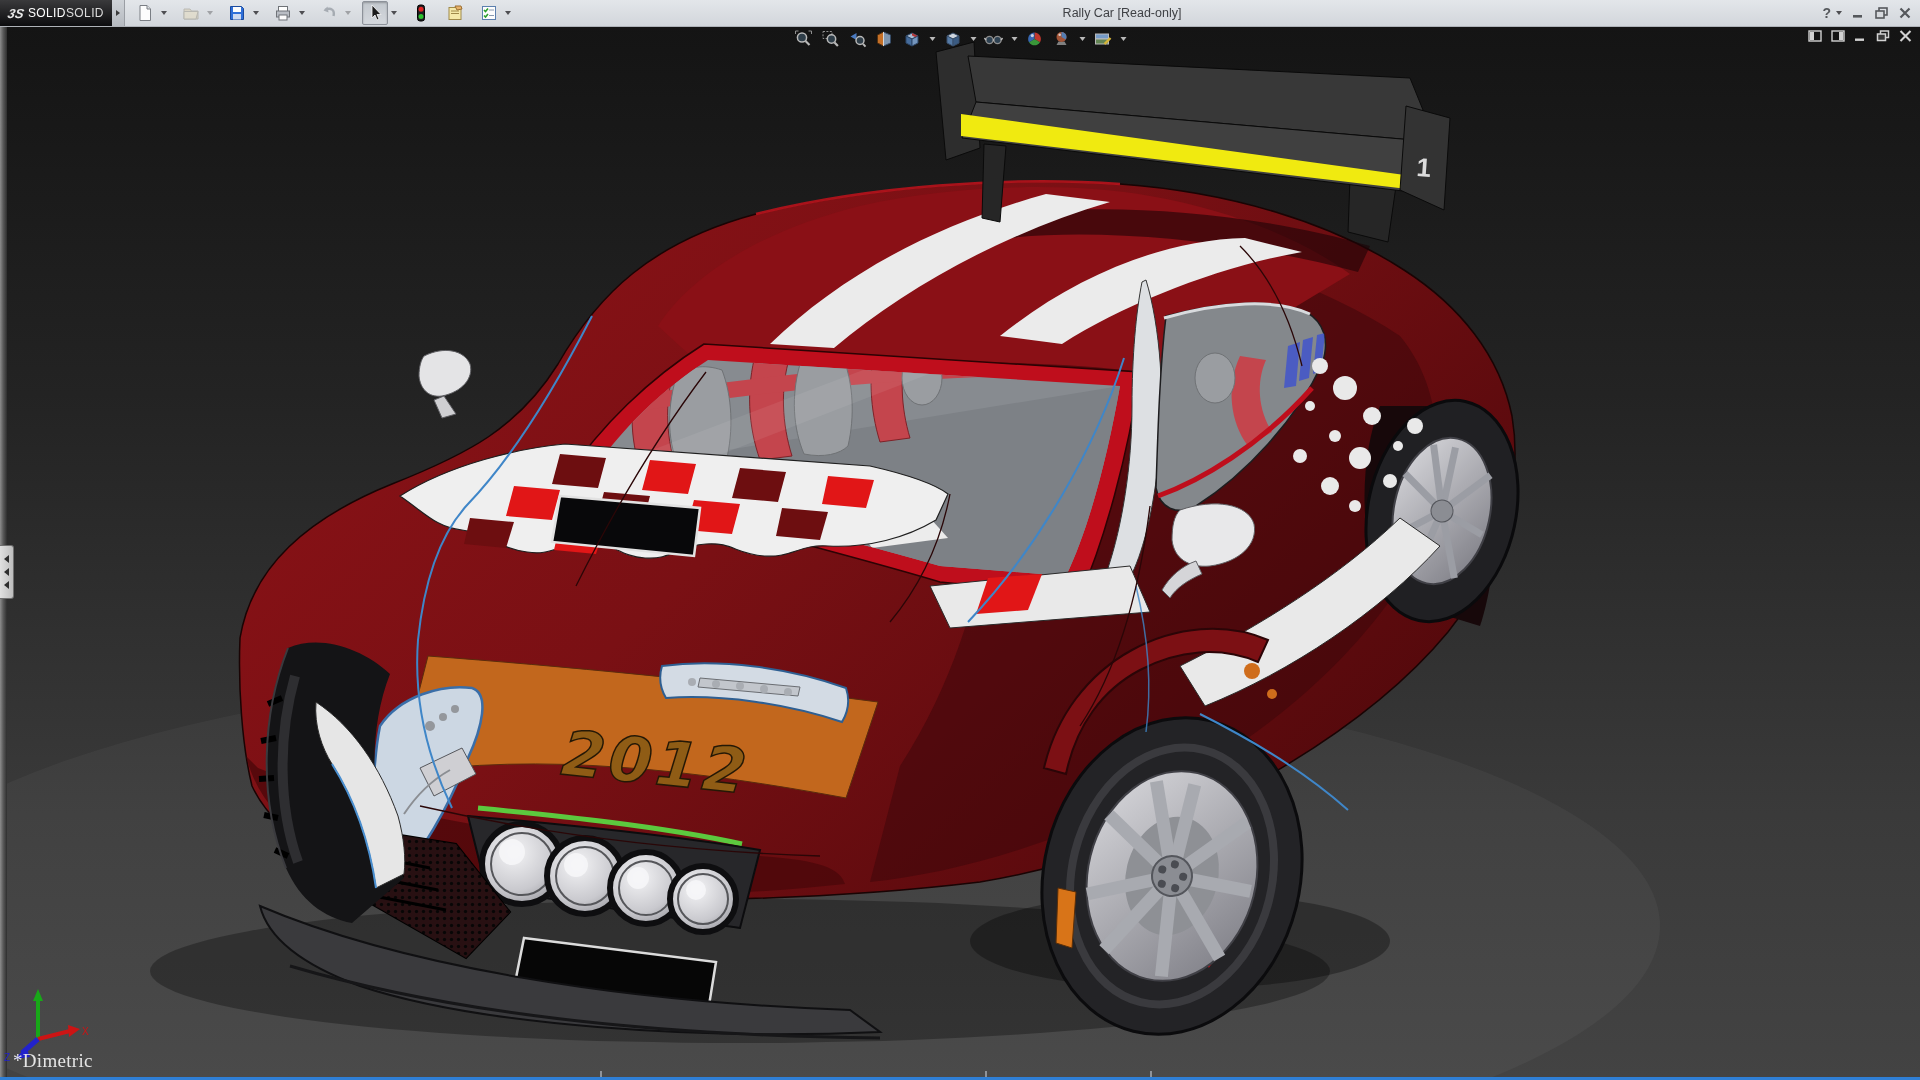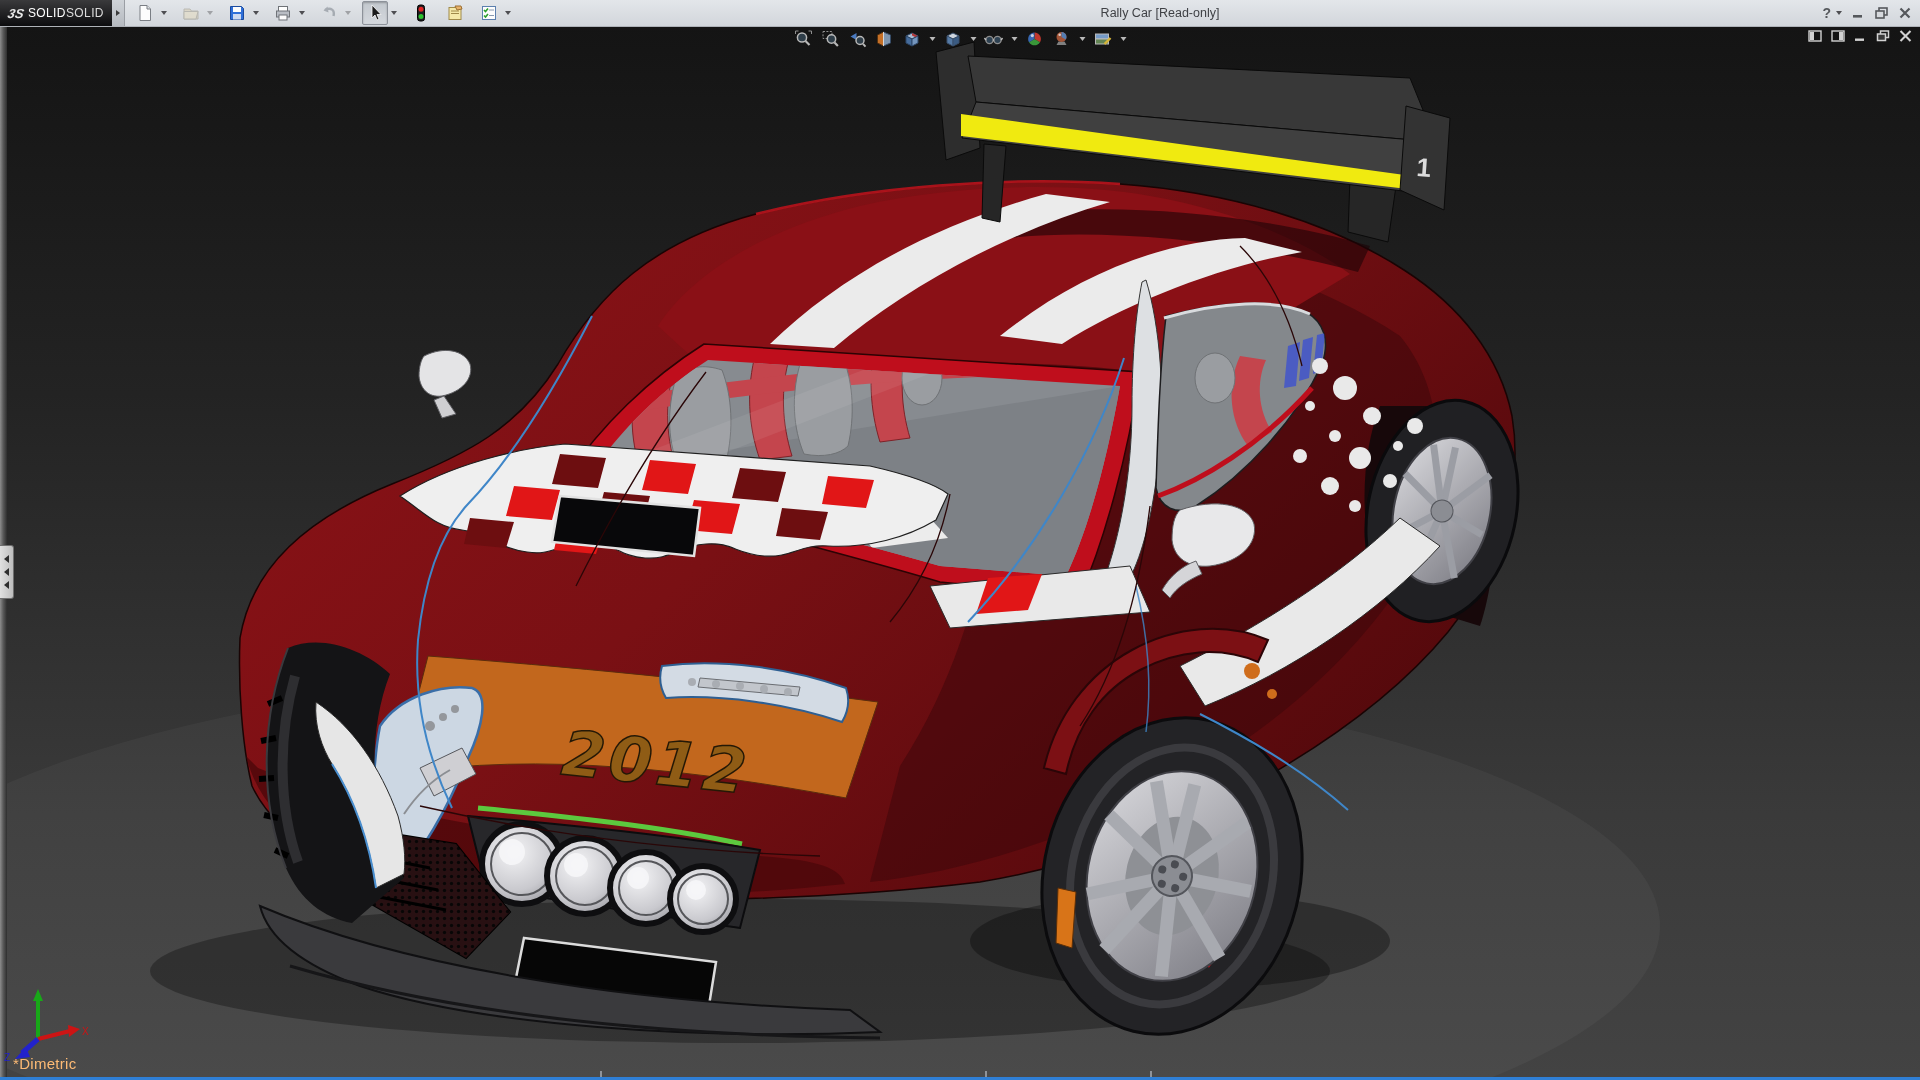--- a/index.html
+++ b/index.html
@@ -15,39 +15,39 @@
   .logo-tab{position:absolute;left:112px;top:0;width:12px;height:26px;
     background:linear-gradient(#cfd3d8,#b6bac0);border-right:1px solid #9a9ea4;display:flex;align-items:center;justify-content:center;}
   .tri-r{width:0;height:0;border-left:4px solid #3c3c3c;border-top:3px solid transparent;border-bottom:3px solid transparent;}
   .tbar{position:absolute;left:132px;top:0;height:26px;display:flex;align-items:center;gap:2px;}
   .tb-group{display:flex;align-items:center;margin-right:6px;}
   .tb-btn{width:24px;height:22px;display:flex;align-items:center;justify-content:center;border:1px solid transparent;border-radius:2px;}
   .tb-btn.pressed{background:linear-gradient(#c3c8ce,#d4d8dd);border:1px solid #8d929a;box-shadow:inset 0 1px 2px rgba(0,0,0,.25);}
   .tb-caret{width:12px;height:22px;display:flex;align-items:center;justify-content:center;}
   .caret-dn{width:0;height:0;border-top:4px solid #4e4e52;border-left:3.5px solid transparent;border-right:3.5px solid transparent;}
   .dim{opacity:.42;}
-  .wtitle{position:absolute;left:1160px;top:0;height:26px;line-height:26px;transform:translateX(-50%);
+  .wtitle{position:absolute;left:1122px;top:0;height:26px;line-height:26px;transform:translateX(-50%);
     font-size:12.5px;color:#3f4145;}
   .winctl{position:absolute;right:8px;top:0;height:26px;display:flex;align-items:center;gap:9px;}
   .winctl .help{font-size:14px;font-weight:bold;color:#55585c;}
   .viewport{position:absolute;left:0;top:26px;right:0;bottom:3px;background:#222;}
   .viewport svg.scene{position:absolute;left:0;top:0;width:100%;height:100%;}
   .headsup{position:absolute;left:50%;top:3px;transform:translateX(-50%);display:flex;align-items:center;gap:5px;z-index:10;}
   .hu-btn{width:22px;height:20px;display:flex;align-items:center;justify-content:center;opacity:.92;}
   .hu-caret{width:9px;height:20px;display:flex;align-items:center;justify-content:center;}
   .hu-caret .caret-dn{border-top-color:#b9b9b9;}
   .docctl{position:absolute;right:8px;top:4px;display:flex;align-items:center;gap:9px;z-index:10;}
   .leftstrip{position:absolute;left:0;top:0;bottom:0;width:7px;
     background:linear-gradient(90deg,#8d8d8d,#5a5a5a 45%,#2e2e2e);z-index:5;}
   .paneltab{position:absolute;left:0;top:519px;width:13px;height:52px;background:linear-gradient(90deg,#e0e0e0,#bdbdbd);
     border:1px solid #6f6f6f;border-left:none;border-radius:0 3px 3px 0;z-index:6;
     display:flex;flex-direction:column;align-items:center;justify-content:center;gap:5px;}
   .tri-l{width:0;height:0;border-right:5px solid #2e2e2e;border-top:4px solid transparent;border-bottom:4px solid transparent;}
   .triad{position:absolute;left:2px;bottom:14px;z-index:8;}
-  .viewlabel{position:absolute;left:13px;bottom:5px;font-size:15px;color:#fdba74;z-index:8;letter-spacing:.3px;}
+  .viewlabel{position:absolute;left:13px;bottom:5px;font-size:19px;color:#e5e5e5;z-index:8;letter-spacing:.3px;font-family:Liberation Serif, serif;}
   .statusbar{position:absolute;left:0;bottom:0;width:1920px;height:3px;background:#2f7fd6;z-index:60;}
   .sb-tick{position:absolute;bottom:3px;width:2px;height:6px;background:#8f9399;z-index:61;}
 </style>
 </head>
 <body>
 
 <div class="titlebar">
   <div class="logo">
     <span class="mark">3S</span>
     <span class="b">SOLID</span>

